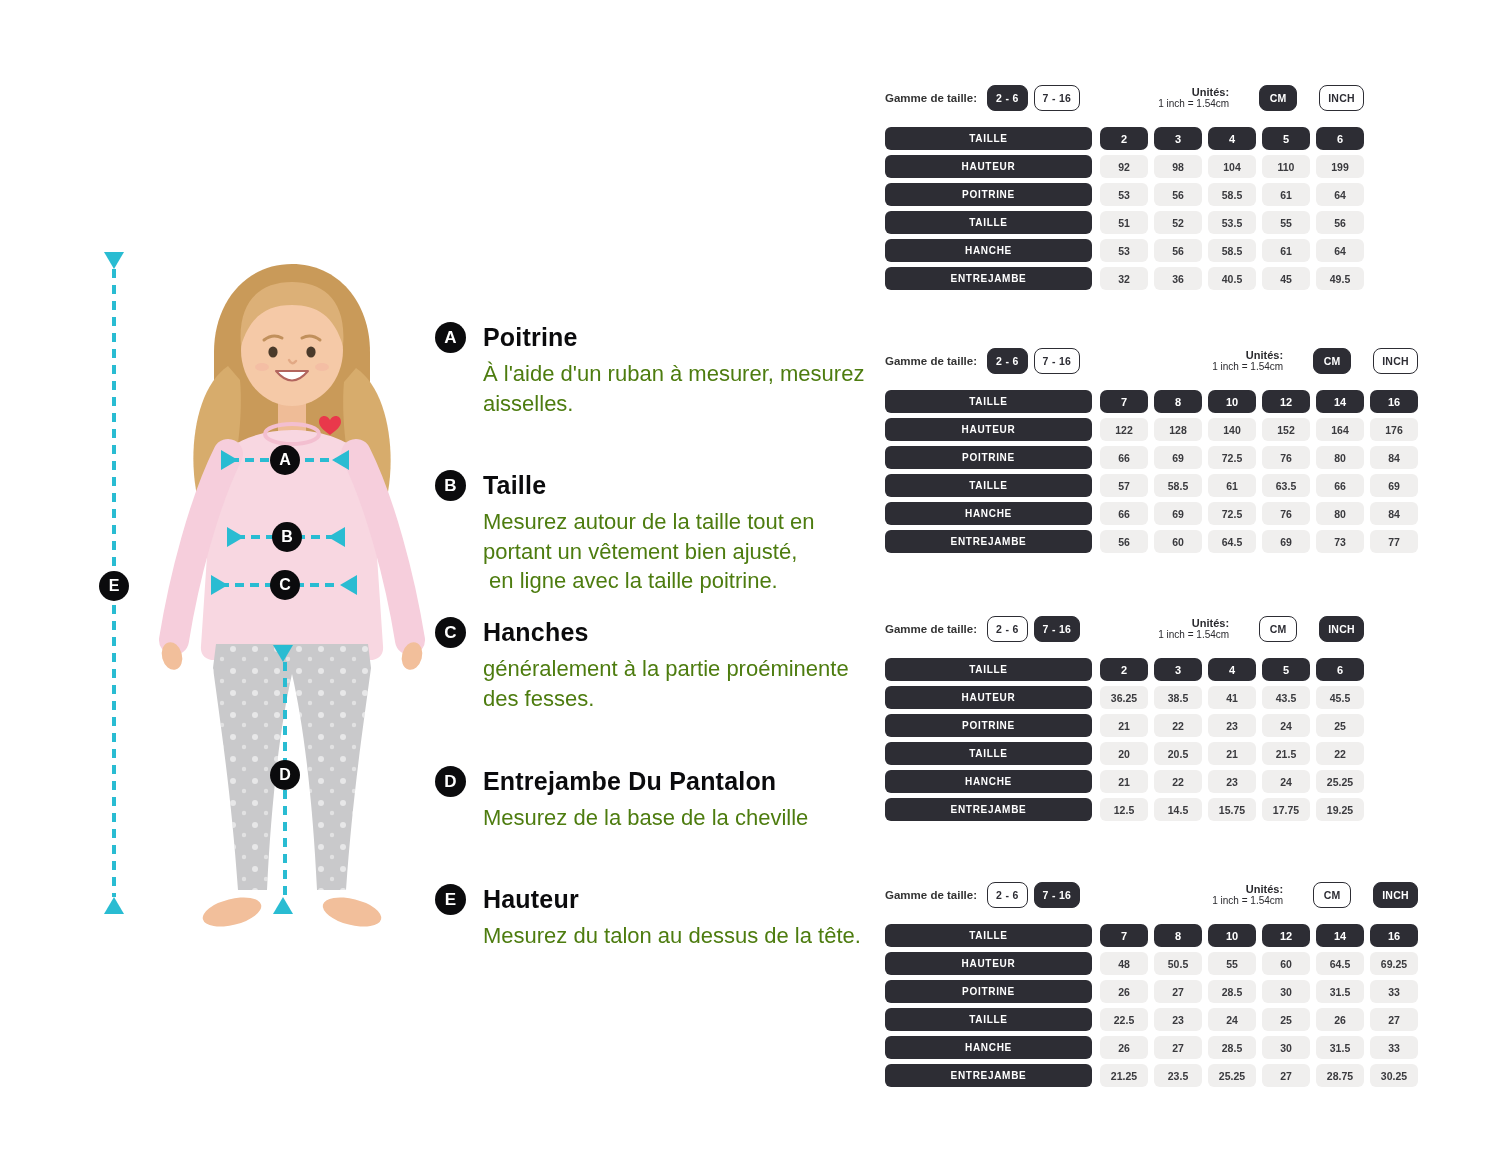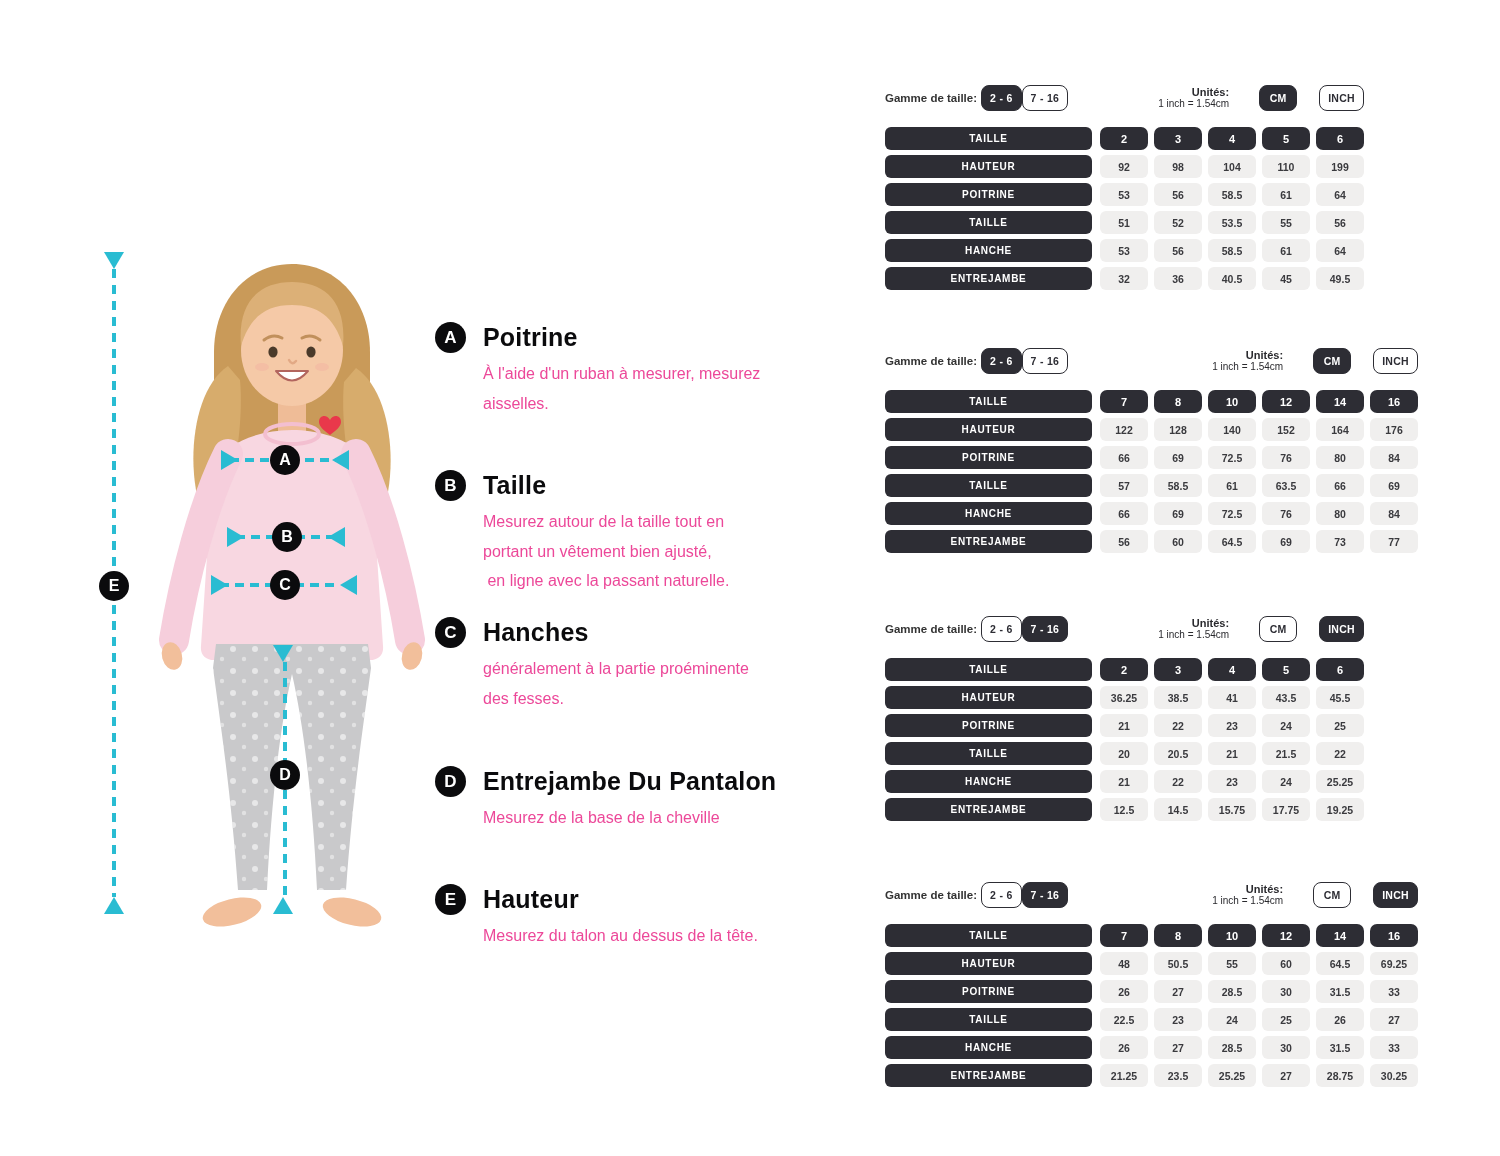--- a/index.html
+++ b/index.html
@@ -24,26 +24,26 @@
   .marker{position:absolute;width:30px;height:30px;border-radius:50%;background:#0B0B0D;color:#fff;
           font-weight:700;font-size:16px;display:flex;align-items:center;justify-content:center;}
 
   
   .litem{position:absolute;left:435px;display:flex;align-items:flex-start;width:420px;}
   .lmark{flex:0 0 31px;width:31px;height:31px;border-radius:50%;background:#0B0B0D;color:#fff;
          font-weight:700;font-size:17px;display:flex;align-items:center;justify-content:center;}
   .lbody{margin-left:17px;}
   .ltitle{font-size:25px;line-height:31px;font-weight:800;color:#0B0B0D;letter-spacing:.2px;}
   .llines{margin-top:6px;}
-  .lline{font-size:16px;line-height:29.5px;color:#ec4899;white-space:pre;}
+  .lline{font-size:22px;line-height:29.5px;color:#4d7c0f;white-space:pre;}
 
   
   .tblock{position:absolute;left:885px;}
   .controls{display:flex;justify-content:space-between;align-items:center;height:26px;margin-bottom:16px;}
-  .ctl-left{display:flex;align-items:center;gap:0;}
+  .ctl-left{display:flex;align-items:center;gap:6px;}
   .ctl-label{font-size:11.5px;font-weight:600;color:#333;margin-right:4px;}
   .pill{height:26px;padding:0 8px;min-width:38px;border:1.5px solid var(--dark);border-radius:8px;background:#fff;
         color:var(--dark);font-size:10.5px;font-weight:700;font-family:inherit;letter-spacing:.3px;
         display:inline-flex;align-items:center;justify-content:center;cursor:pointer;}
   .pill.active{background:var(--dark);color:#fff;}
   .ctl-right{display:flex;align-items:center;gap:22px;}
   .units-note{text-align:right;margin-right:8px;line-height:12.5px;}
   .units-note .u1{font-size:11px;font-weight:700;color:#2A2A2E;}
   .units-note .u2{font-size:10px;font-weight:500;color:#2A2A2E;}
   .trow{display:flex;height:23px;margin-bottom:5px;}
@@ -152,21 +152,21 @@
     </div>
   </div>
 
   <div class="litem" style="top: 470px;">
     <div class="lmark">B</div>
     <div class="lbody">
       <div class="ltitle">Taille</div>
       <div class="llines">
             <div class="lline">Mesurez autour de la taille tout en</div>
             <div class="lline">portant un vêtement bien ajusté,</div>
-            <div class="lline"> en ligne avec la passant naturelle.</div>
+            <div class="lline"> en ligne avec la taille poitrine.</div>
           </div>
     </div>
   </div>
 
   <div class="litem" style="top: 617px;">
     <div class="lmark">C</div>
     <div class="lbody">
       <div class="ltitle">Hanches</div>
       <div class="llines">
             <div class="lline">généralement à la partie proéminente</div>

